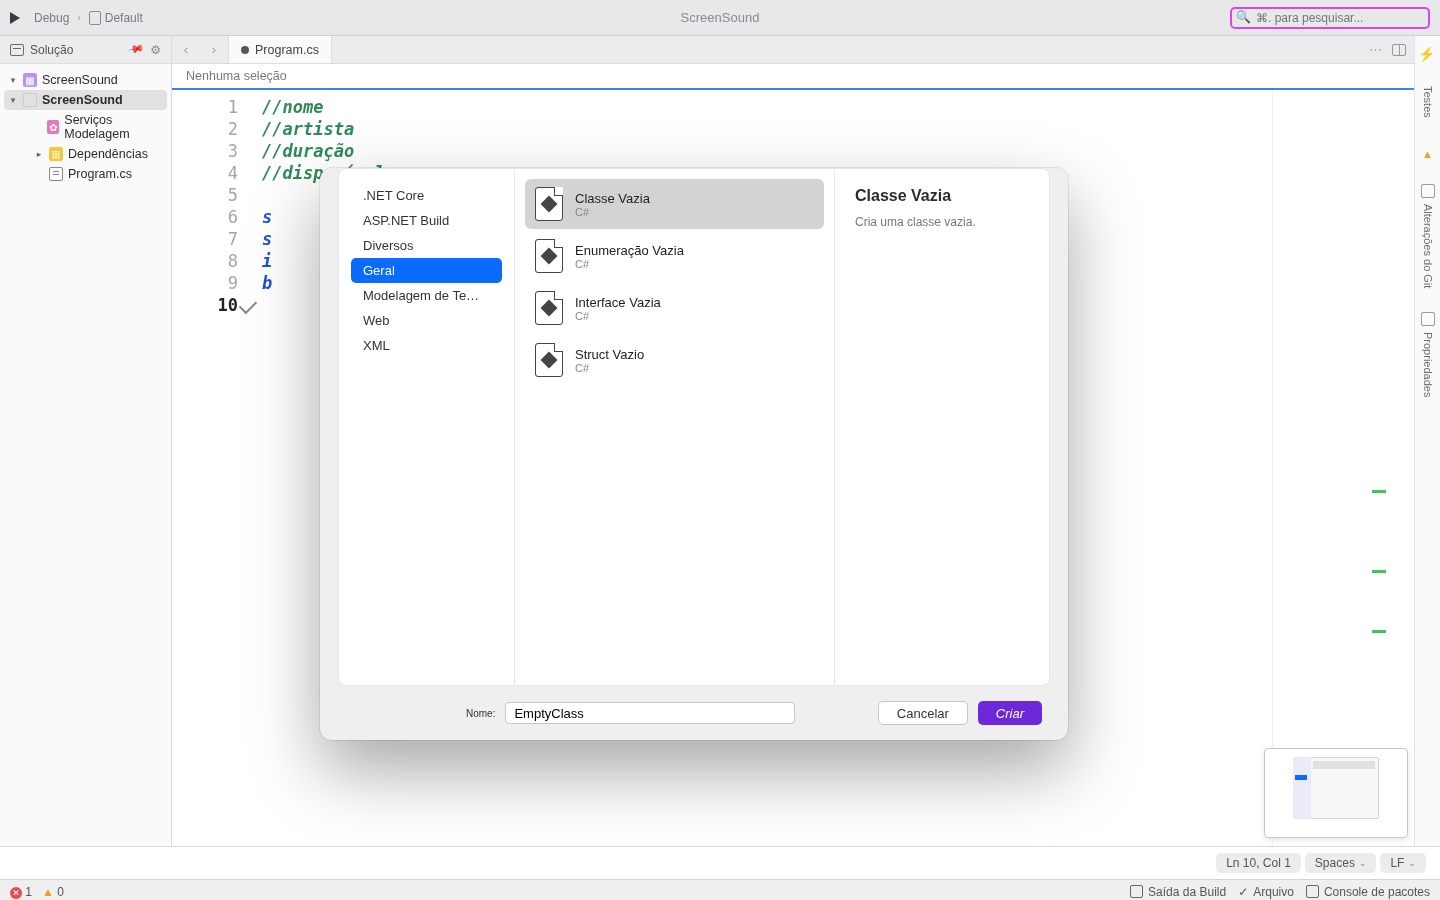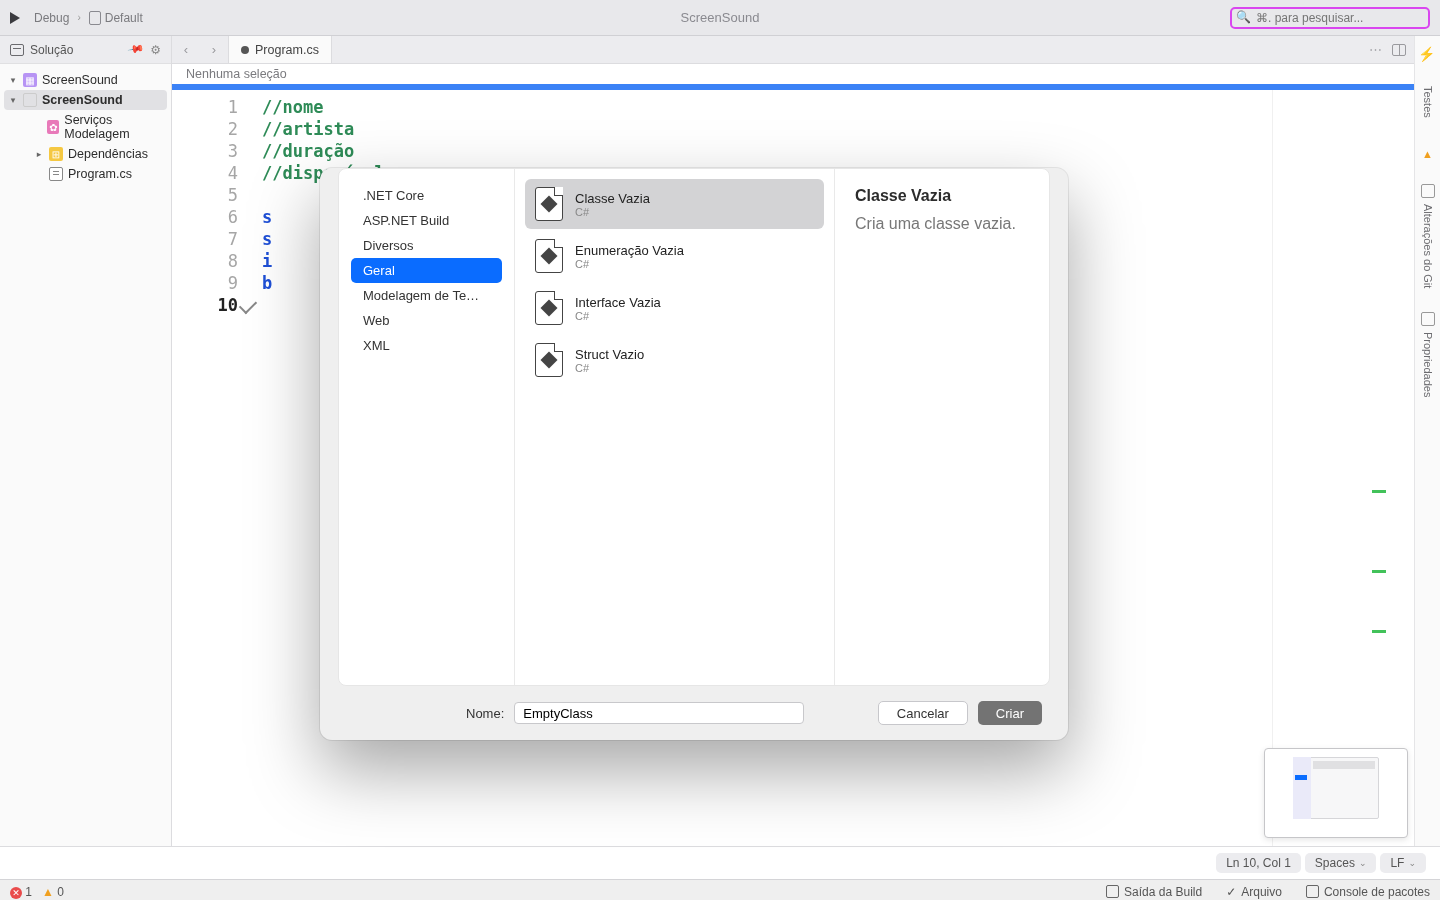--- a/index.html
+++ b/index.html
@@ -42,28 +42,28 @@
 .indent-1 { padding-left: 18px; }
 .indent-2 { padding-left: 34px; }
 
 .editor-area { flex: 1; display: flex; flex-direction: column; position: relative; }
 .editor-tabs { height: 28px; background: #ececef; border-bottom: 1px solid #dcdcdf; display: flex; align-items: stretch; }
 .nav-arrows { display: flex; align-items: center; border-right: 1px solid #dcdcdf; }
 .nav-btn { width: 28px; display: flex; align-items: center; justify-content: center; color: #9a9a9e; font-size: 13px; }
 .tab { display: flex; align-items: center; padding: 0 12px; gap: 6px; font-size: 12.5px; color: #444; border-right: 1px solid #dcdcdf; background: #fafafa; }
 .tab .dot { width: 8px; height: 8px; background: #555; border-radius: 50%; }
 .tab-actions { margin-left: auto; display: flex; align-items: center; padding: 0 8px; gap: 10px; color: #9a9a9e; }
-.breadcrumb-bar { height: 26px; display: flex; align-items: center; padding: 0 14px; font-size: 12.5px; color: #7a7a7e; border-bottom: 6px solid #3b82f6; }
+.breadcrumb-bar { height: 26px; display: flex; align-items: center; padding: 0 14px; font-size: 12.5px; color: #7a7a7e; border-bottom: 2px solid #3b82f6; }
 .code { flex: 1; display: flex; font-family: Menlo, Consolas, monospace; font-size: 17px; line-height: 22px; position: relative; overflow: hidden; }
 .gutter { width: 90px; color: #a6a6a6; text-align: right; padding: 6px 24px 6px 0; background: #fff; position: relative; }
 .gutter .ln { height: 22px; }
 .gutter .last-ln { font-weight: 700; color: #222; position: relative; }
 .gutter .last-ln::after { content: ""; position: absolute; right: -18px; top: 6px; width: 14px; height: 8px; border-left: 2px solid #888; border-bottom: 2px solid #888; transform: rotate(-45deg); }
 .code-body { padding: 6px 0; }
-.code-line { height: 22px; white-space: pre; }
+.code-line { height: 22px; white-space: pre; font-style: italic; }
 .c-comment { color: #2e8b57; font-weight: 600; }
 .c-kw { color: #1e4fd6; font-weight: 600; }
 .code-area-right-border { position: absolute; top: 0; bottom: 0; left: 1100px; border-right: 1px solid #f0f0f0; }
 
 .right-strip { width: 26px; border-left: 1px solid #e5e5e7; background: #fafafa; display: flex; flex-direction: column; align-items: center; padding-top: 10px; gap: 24px; }
 .right-strip .vt { writing-mode: vertical-rl; font-size: 11px; color: #6c6c70; display: flex; align-items: center; gap: 6px; }
 .right-strip .vic { width: 14px; height: 14px; border: 1px solid #999; border-radius: 2px; }
 .bolt { color: #555; font-size: 14px; }
 .warn-tri { color: #f0a020; font-size: 11px; margin-top: 6px; }
 
@@ -82,39 +82,39 @@
 .tpl-col { flex: 1; border-right: 1px solid #e9e9e9; padding: 10px; }
 .tpl-item { display: flex; align-items: center; gap: 12px; padding: 8px 10px; border-radius: 6px; cursor: default; margin-bottom: 2px; }
 .tpl-item.sel { background: #d3d3d5; }
 .tpl-icon-wrap { width: 28px; height: 34px; border: 1.5px solid #444; border-radius: 3px; position: relative; background: #fff; display: flex; align-items: center; justify-content: center; }
 .tpl-icon-wrap::before { content: ""; position: absolute; top: -1px; right: -1px; width: 8px; height: 8px; background: #fff; border-left: 1.5px solid #444; border-bottom: 1.5px solid #444; }
 .cs-badge { width: 12px; height: 12px; background: #444; transform: rotate(45deg); }
 .tpl-texts .title { font-size: 13px; color: #222; }
 .tpl-texts .sub { font-size: 11px; color: #888; }
 .desc-col { width: 214px; padding: 18px 20px; }
 .desc-col h3 { font-size: 16px; font-weight: 700; margin-bottom: 10px; }
-.desc-col p { font-size: 16px; color: #777; }
+.desc-col p { font-size: 12px; color: #777; }
 .dialog-footer { height: 54px; display: flex; align-items: center; padding: 0 26px; }
-.name-label { font-size: 13px; color: #333; margin-left: 120px; margin-right: 10px; }
+.name-label { font-size: 10px; color: #333; margin-left: 120px; margin-right: 10px; }
 .name-input { width: 290px; height: 22px; border: 1px solid #c8c8cb; border-radius: 4px; padding: 2px 8px; font-size: 13px; background: #fff; }
 .dialog-footer .spacer { flex: 1; }
 .btn { height: 24px; padding: 0 18px; border-radius: 5px; font-size: 13px; border: none; cursor: default; }
 .btn-secondary { background: #fff; border: 1px solid #c7c7cb; color: #333; margin-right: 10px; }
-.btn-primary { background: #737373; color: #fff; font-weight: 500; }
+.btn-primary { background: #6d28d9; color: #fff; font-weight: 500; font-style: italic; }
 
 
 .edit-status { height: 30px; border-top: 1px solid #dcdcdf; display: flex; align-items: center; justify-content: flex-end; padding: 16px 14px; gap: 4px; font-size: 12px; color: #555; background: #fff; }
 .status-pill { background: #ececef; border-radius: 5px; padding: 3px 10px; display: flex; align-items: center; gap: 4px; }
 
 
 .bottom-bar { height: 24px; background: #efefef; border-top: 1px solid #d4d4d7; display: flex; align-items: center; padding: 0 10px; font-size: 12px; color: #555; }
 .bottom-bar .diag { display: flex; align-items: center; gap: 10px; }
 .err-icon { width: 12px; height: 12px; background: #e94b4b; border-radius: 50%; color: #fff; font-size: 9px; display: inline-flex; align-items: center; justify-content: center; }
 .warn-icon-b { color: #f0a020; font-size: 12px; }
-.bottom-bar .right-tools { margin-left: auto; display: flex; gap: 24px; align-items: center; }
+.bottom-bar .right-tools { margin-left: auto; display: flex; gap: 12px; align-items: center; }
 .right-tools .tool { display: flex; align-items: center; gap: 5px; }
 .box-ic { width: 13px; height: 13px; border: 1.2px solid #666; border-radius: 2px; }
 
 
 .minimap { position: absolute; right: 32px; bottom: 62px; width: 144px; height: 90px; background: #fff; border: 1px solid #c6c6c9; border-radius: 4px; box-shadow: 0 2px 6px rgba(0,0,0,0.1); overflow: hidden; }
 .minimap .mm-inner { position: absolute; left: 28px; top: 8px; width: 86px; height: 62px; background: #f7f7f8; border: 1px solid #d6d6d9; border-radius: 2px; }
 .minimap .mm-side { position: absolute; left: 28px; top: 8px; width: 18px; height: 62px; background: #eaeaf9; }
 .minimap .mm-blue { position: absolute; left: 30px; top: 26px; width: 12px; height: 5px; background: #0a6cff; }
 .minimap .mm-sel { position: absolute; left: 48px; top: 12px; width: 62px; height: 8px; background: #e0e0e2; }
 

